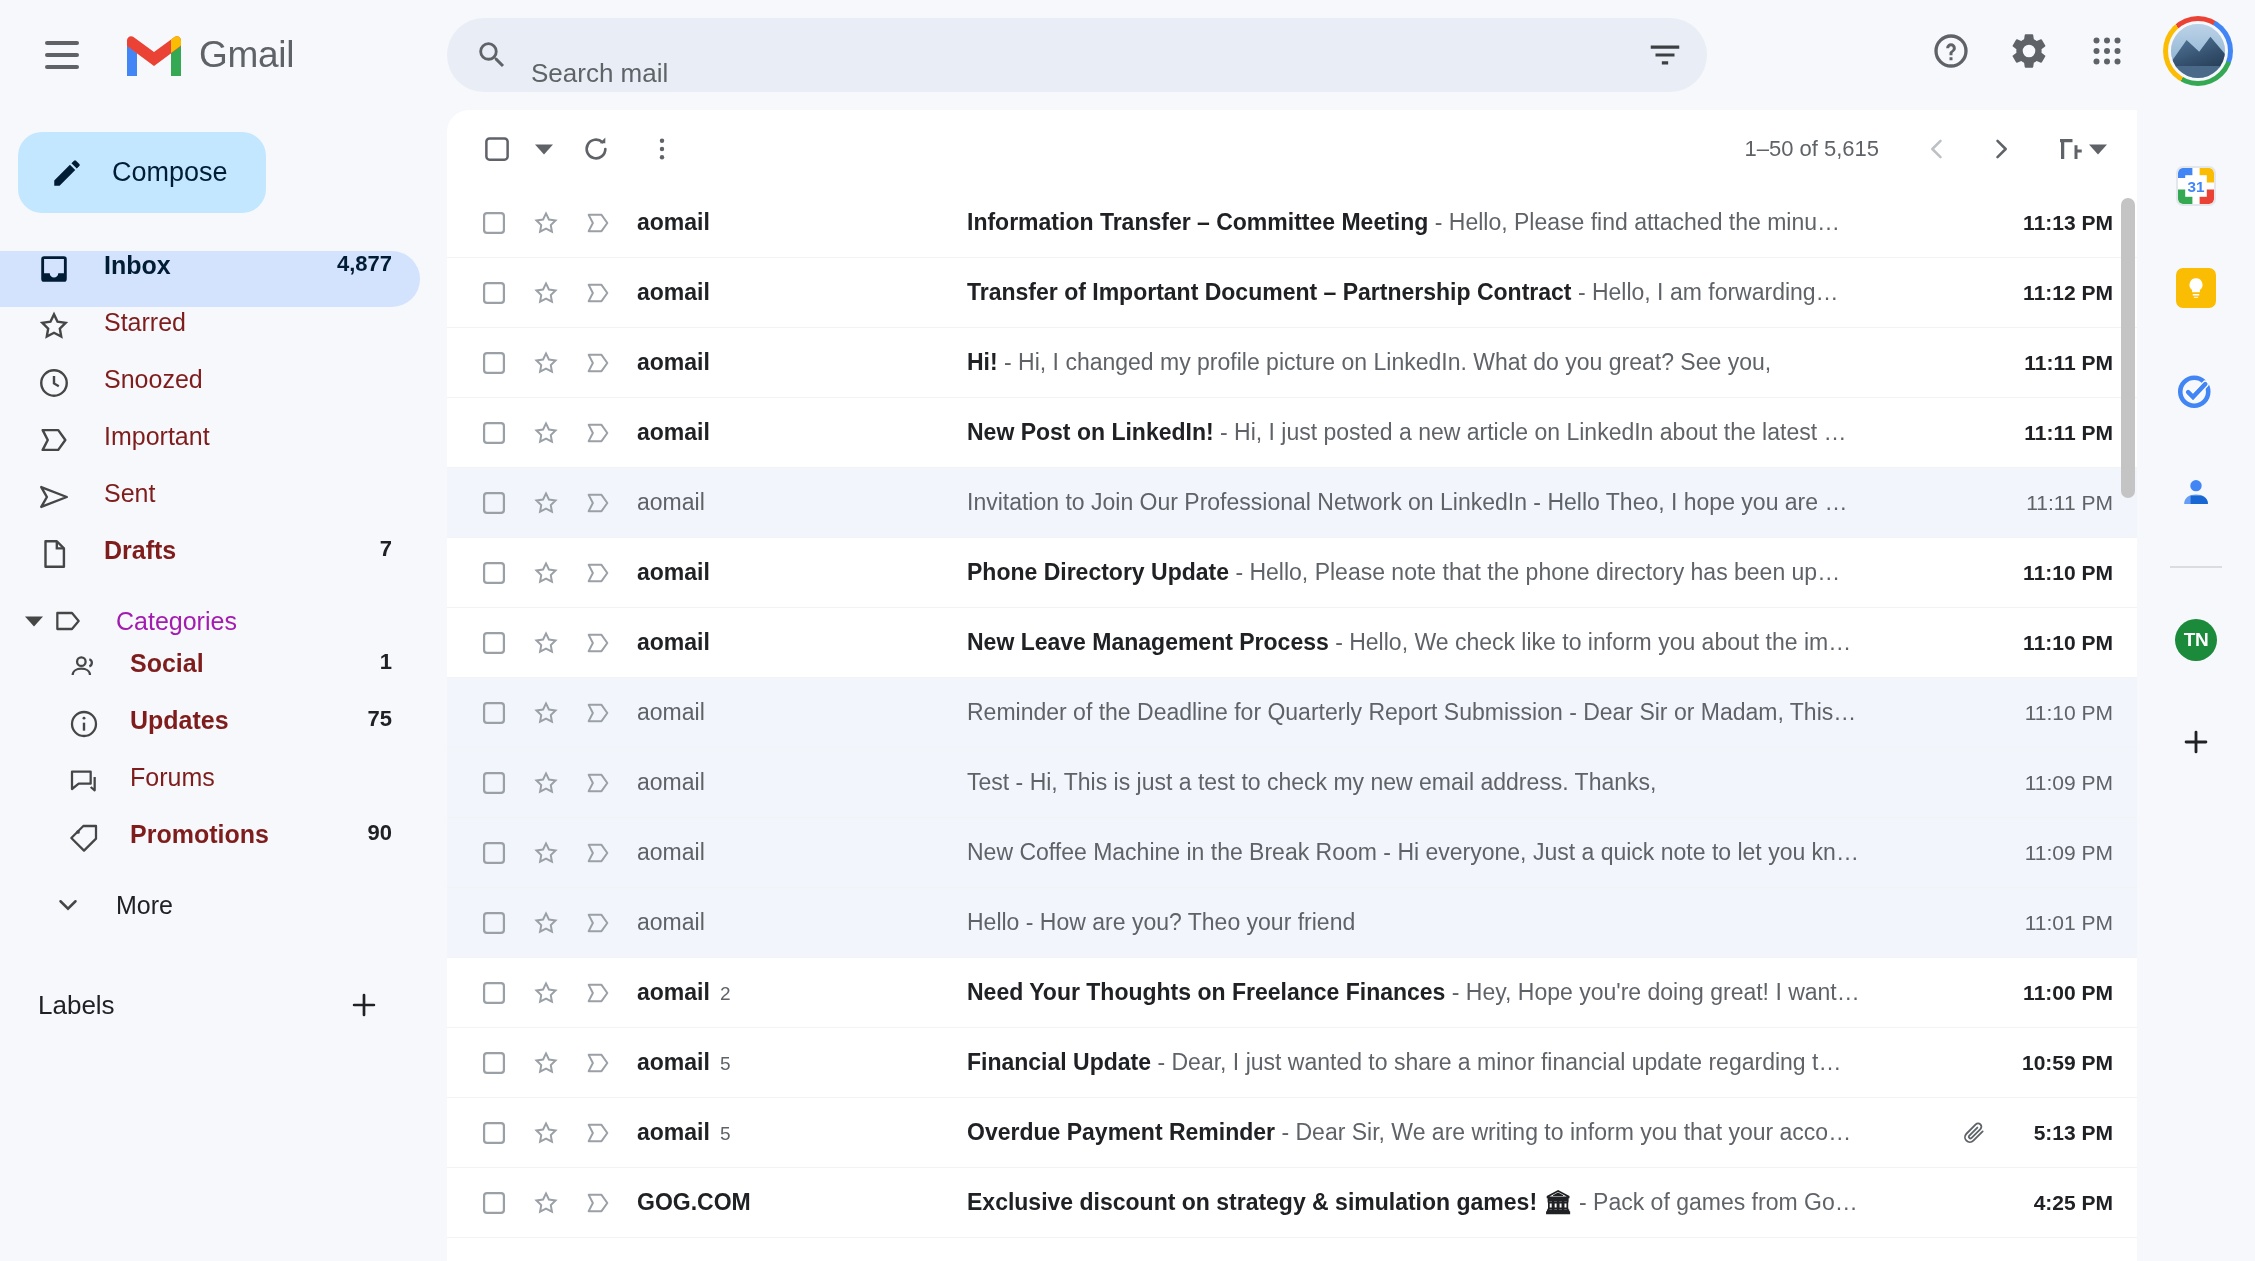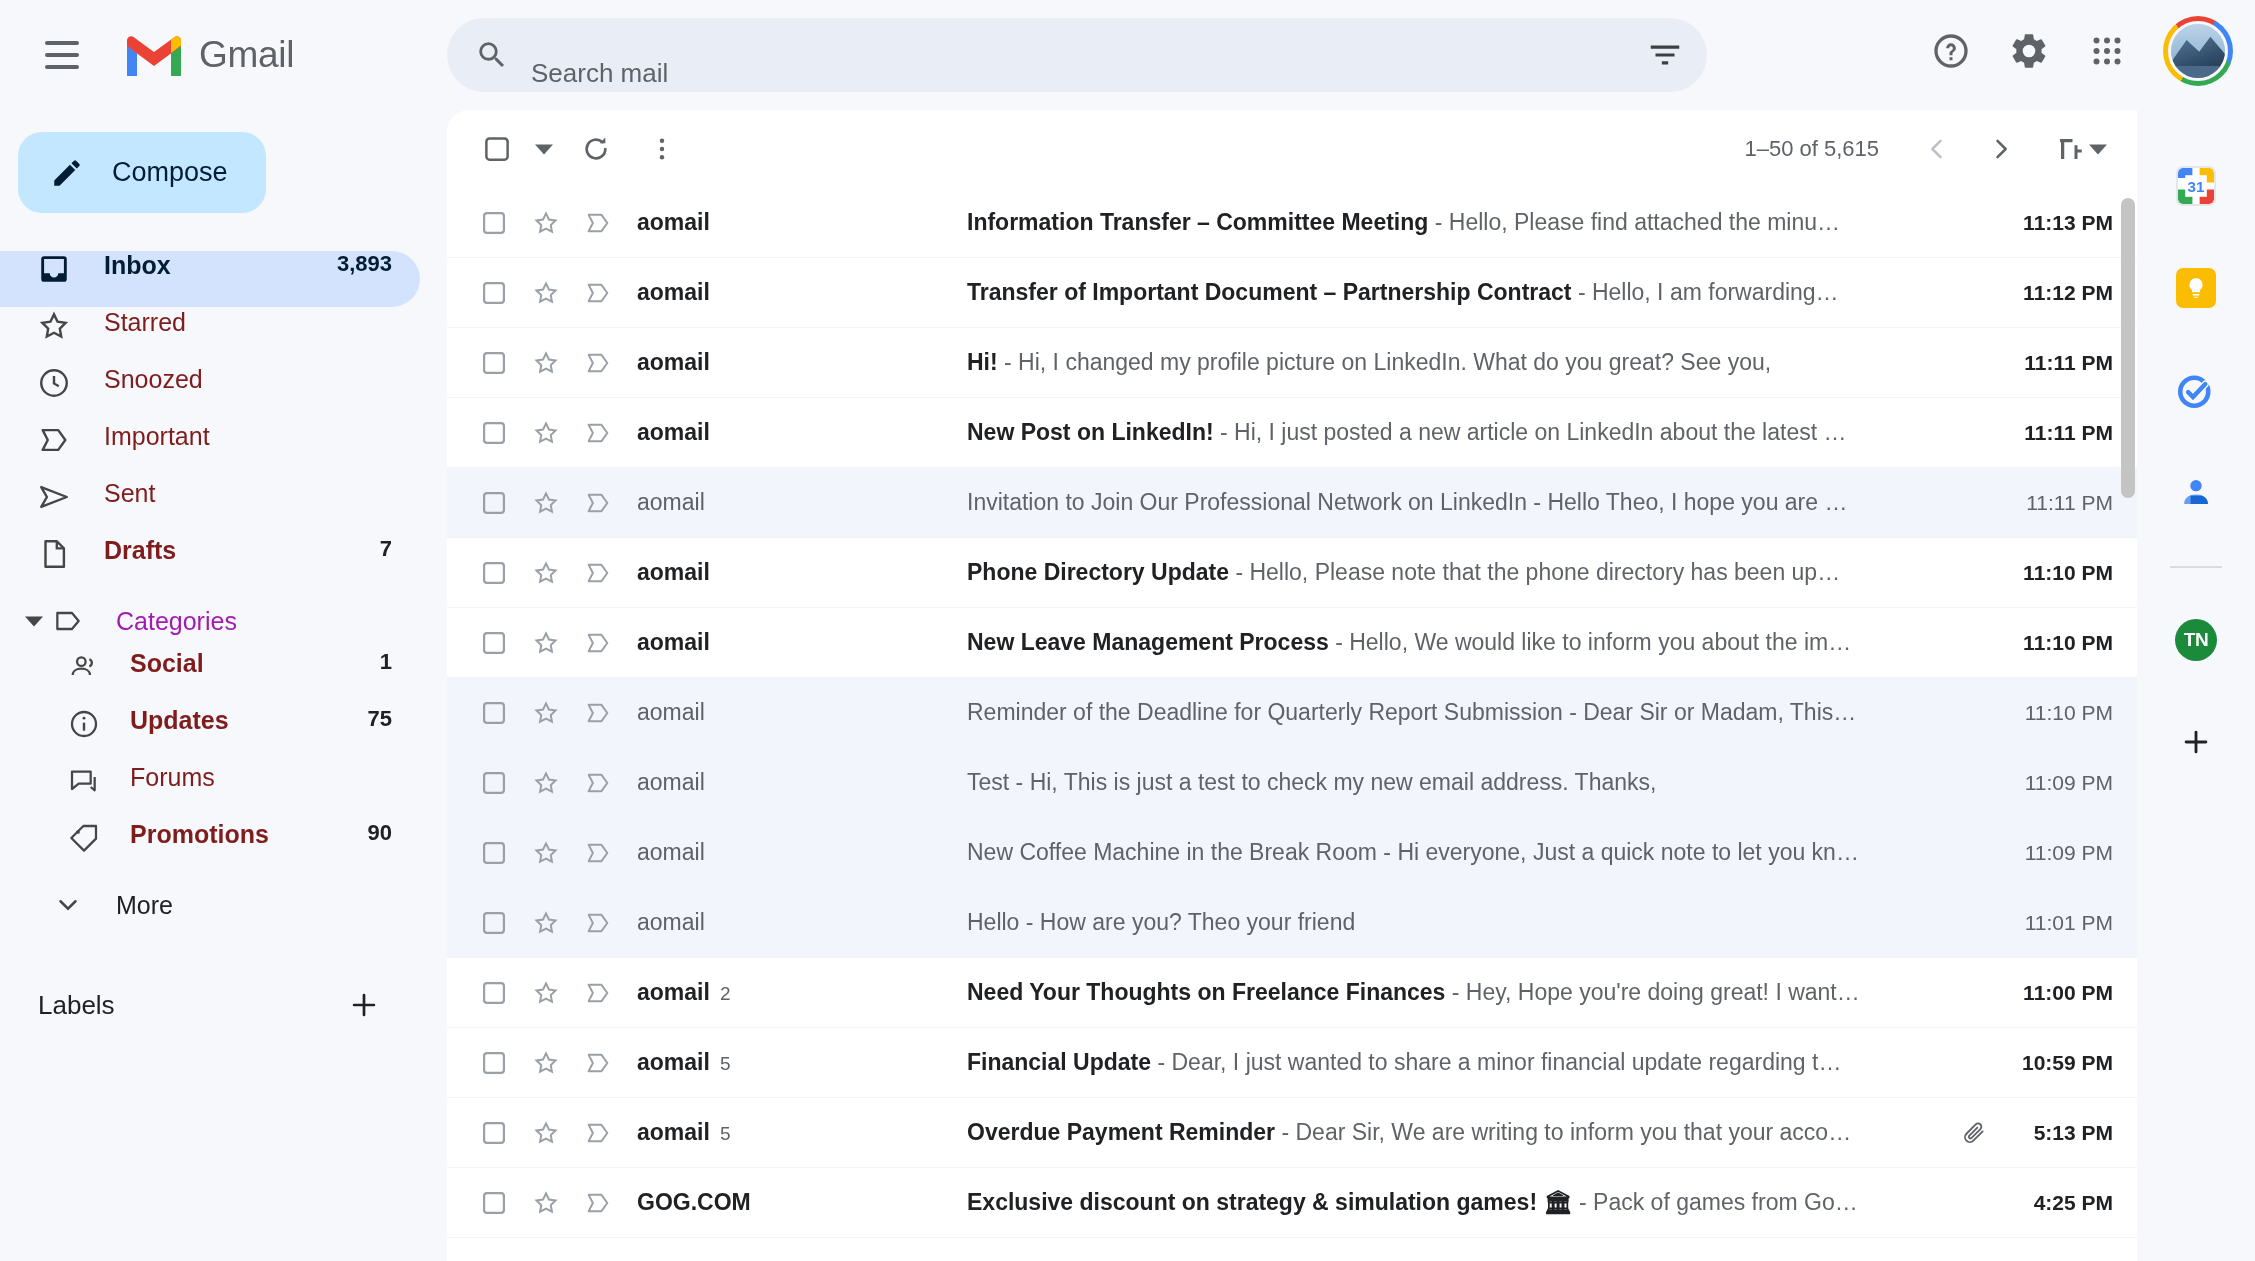--- a/index.html
+++ b/index.html
@@ -270,21 +270,21 @@
 
     <div class="nav">
 
       <div class="nav-item active">
         <span class="ni-icon">
           <svg width="34" height="34" viewBox="0 0 24 24">
               <path fill="#001d35" d="M19 3H5a2 2 0 00-2 2v14a2 2 0 002 2h14a2 2 0 002-2V5a2 2 0 00-2-2zm0 12h-4a3 3 0 01-6 0H5V5h14z"></path>
             </svg>
         </span>
         <span class="ni-label">Inbox</span>
-        <span class="ni-count">3,893</span>
+        <span class="ni-count">4,877</span>
       </div>
 
       <div class="nav-item">
         <span class="ni-icon">
           <svg width="34" height="34" viewBox="0 0 24 24">
               <path fill="none" stroke="#444746" stroke-width="1.7" d="M12 3.8l2.5 5.2 5.7.8-4.1 4 1 5.7-5.1-2.7-5.1 2.7 1-5.7-4.1-4 5.7-.8z"></path>
             </svg>
         </span>
         <span class="ni-label">Starred</span>
         <span class="ni-count"></span>
@@ -617,21 +617,21 @@
             </svg>
           </span>
           <span class="r-imp">
             <svg width="28" height="28" viewBox="0 0 24 24">
               <path fill="none" stroke="#9aa0a6" stroke-width="1.7" stroke-linejoin="round" d="M4 5h11l5 7-5 7H4l3.6-7z"></path>
             </svg>
           </span>
           <span class="r-sender">
             <span>aomail</span>
           </span>
-          <span class="r-subject"><span class="subj">New Leave Management Process</span> <span class="snip">- Hello, We would like to inform you about the im…</span></span>
+          <span class="r-subject"><span class="subj">New Leave Management Process</span> <span class="snip">- Hello, We check like to inform you about the im…</span></span>
           <span class="r-attach"></span>
           <span class="r-time">11:10 PM</span>
         </div>
         <div class="row read">
           <span class="r-check">
             <svg width="28" height="28" viewBox="0 0 24 24">
               <rect x="3.5" y="3.5" width="17" height="17" rx="2.5" fill="none" stroke="#9aa0a6" stroke-width="1.9"></rect>
             </svg>
           </span>
           <span class="r-star">

